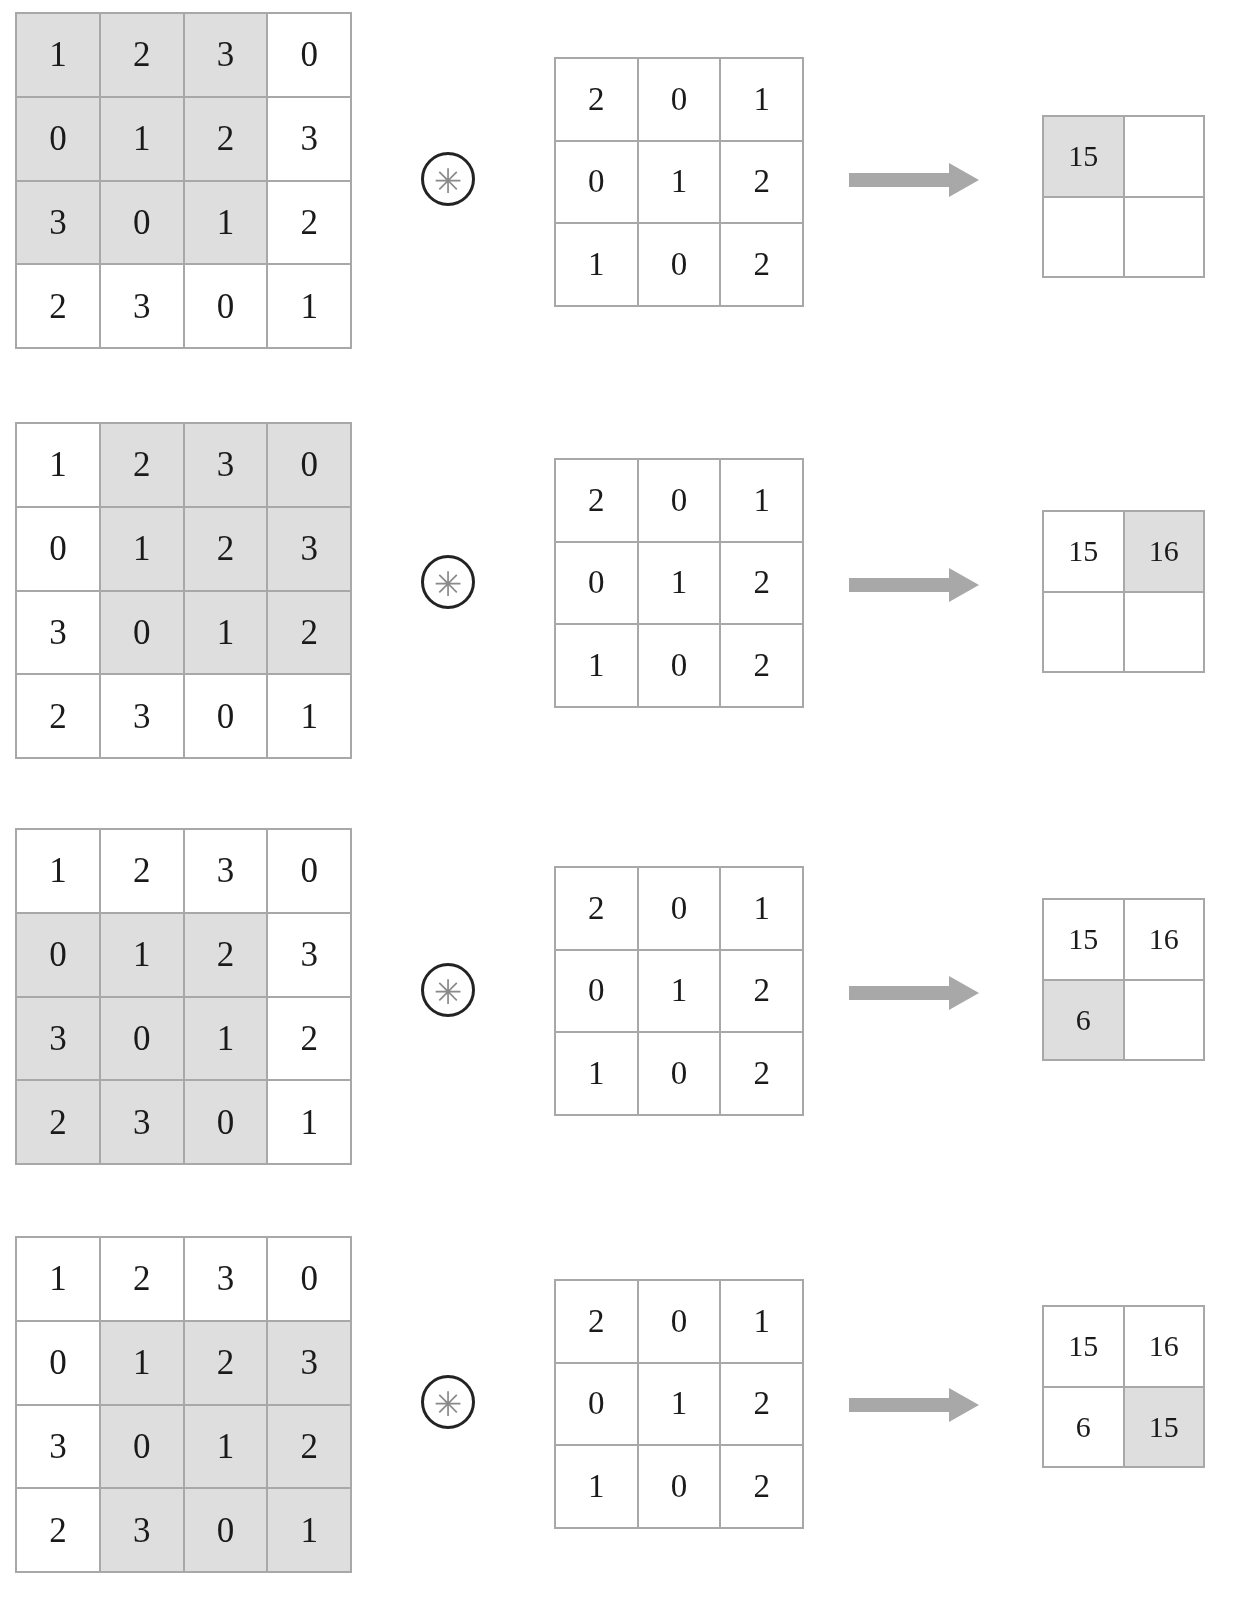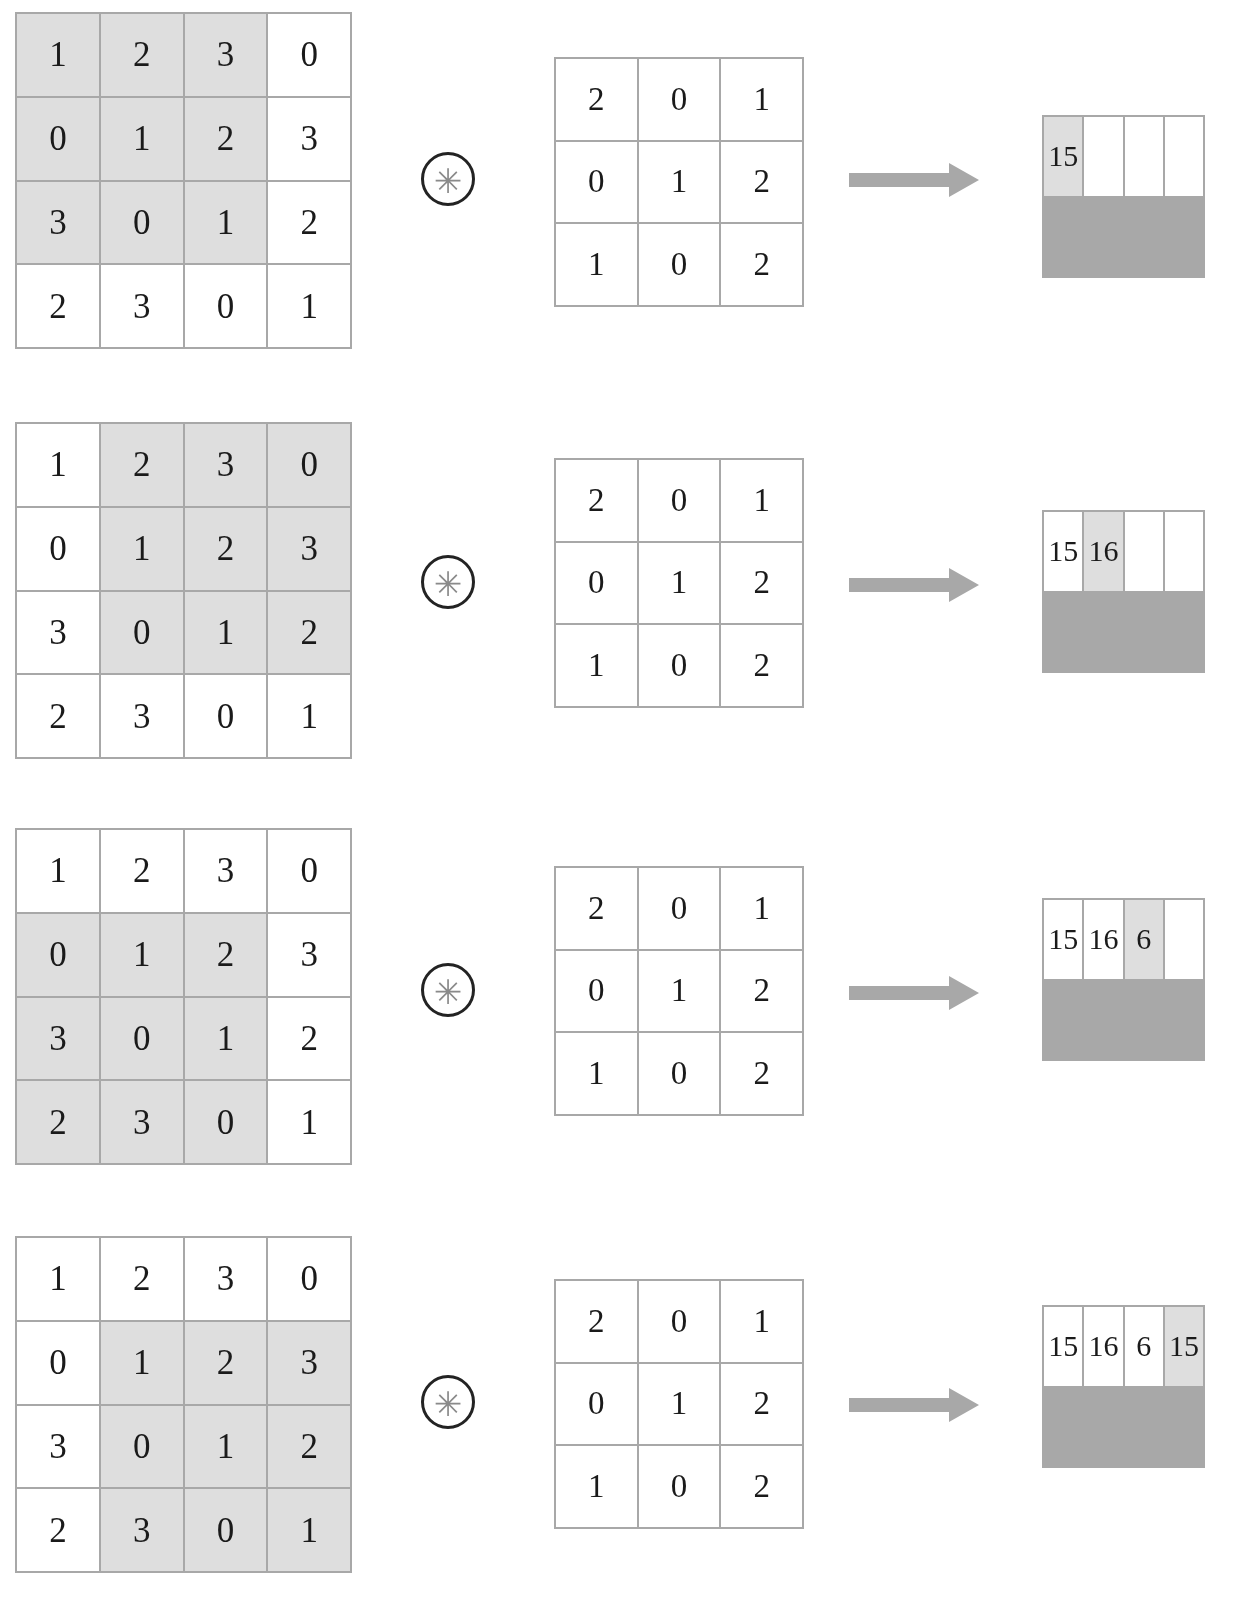--- a/index.html
+++ b/index.html
@@ -77,21 +77,21 @@
   .kernel-grid .cell {
     font-size: 33px;
   }
 
   
   .output-grid {
     left: 1042px;
     top: 115px;
     width: 163px;
     height: 163px;
-    grid-template-columns: repeat(4, 1fr);
+    grid-template-columns: repeat(2, 1fr);
     grid-template-rows: repeat(2, 1fr);
   }
   .output-grid .cell {
     font-size: 30px;
   }
 
   
   .op-symbol {
     position: absolute;
     left: 421px;

